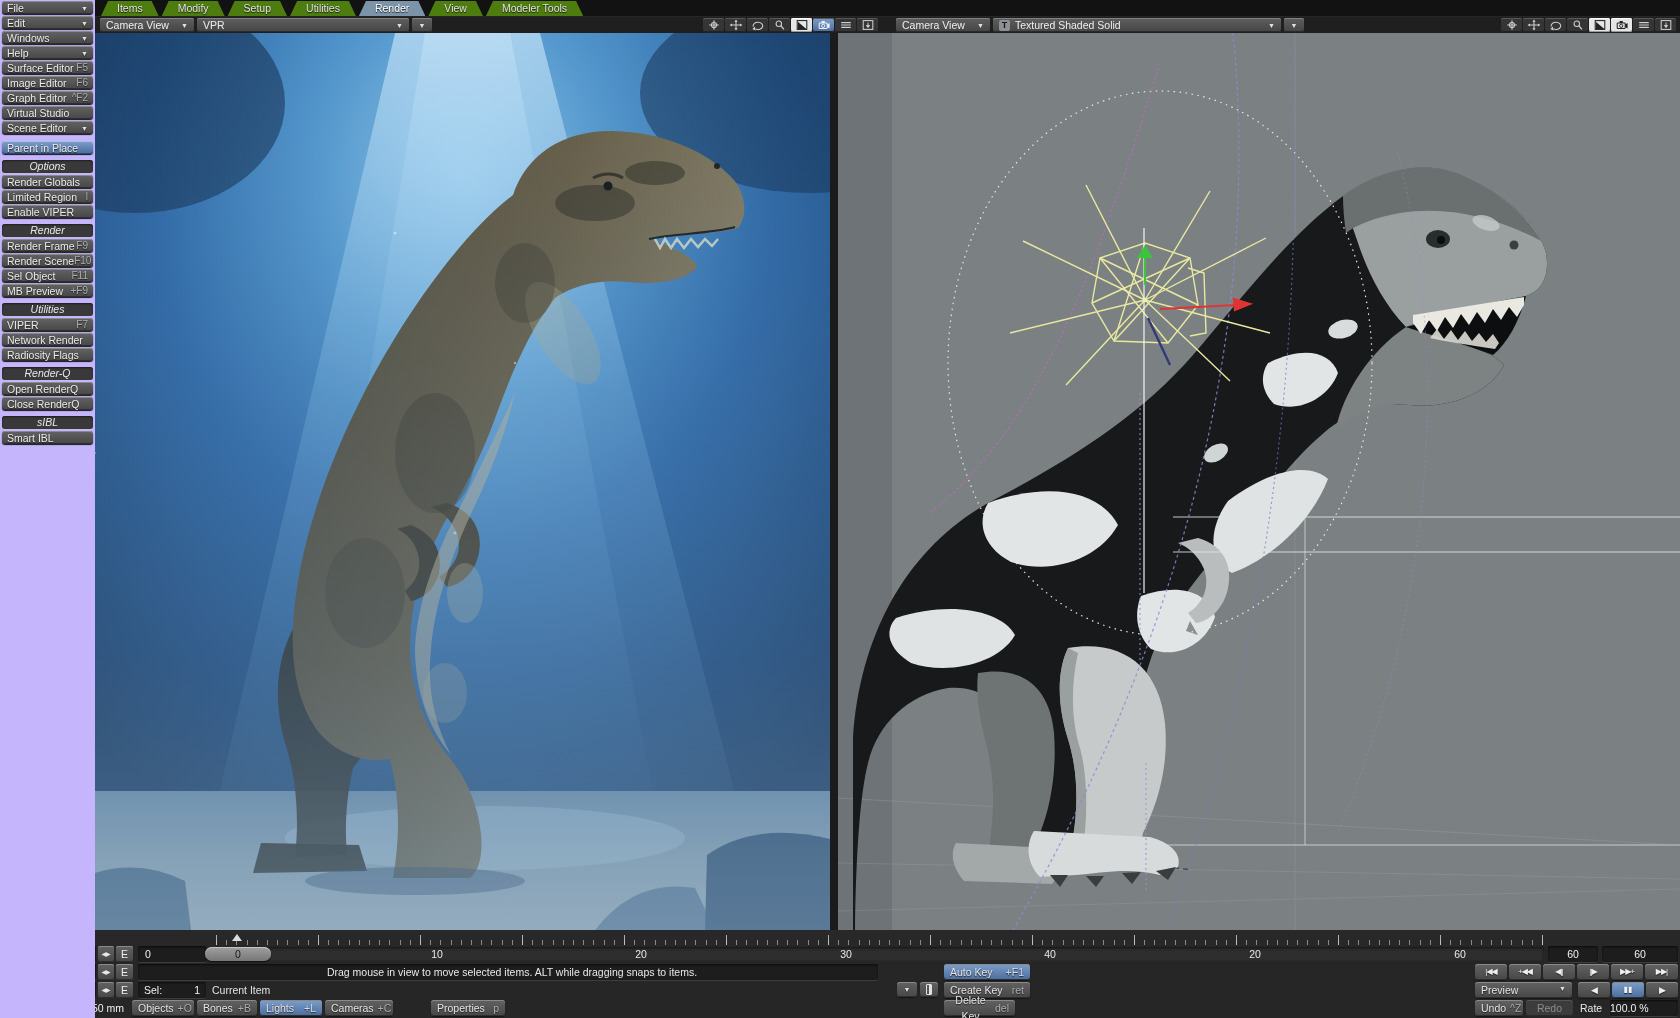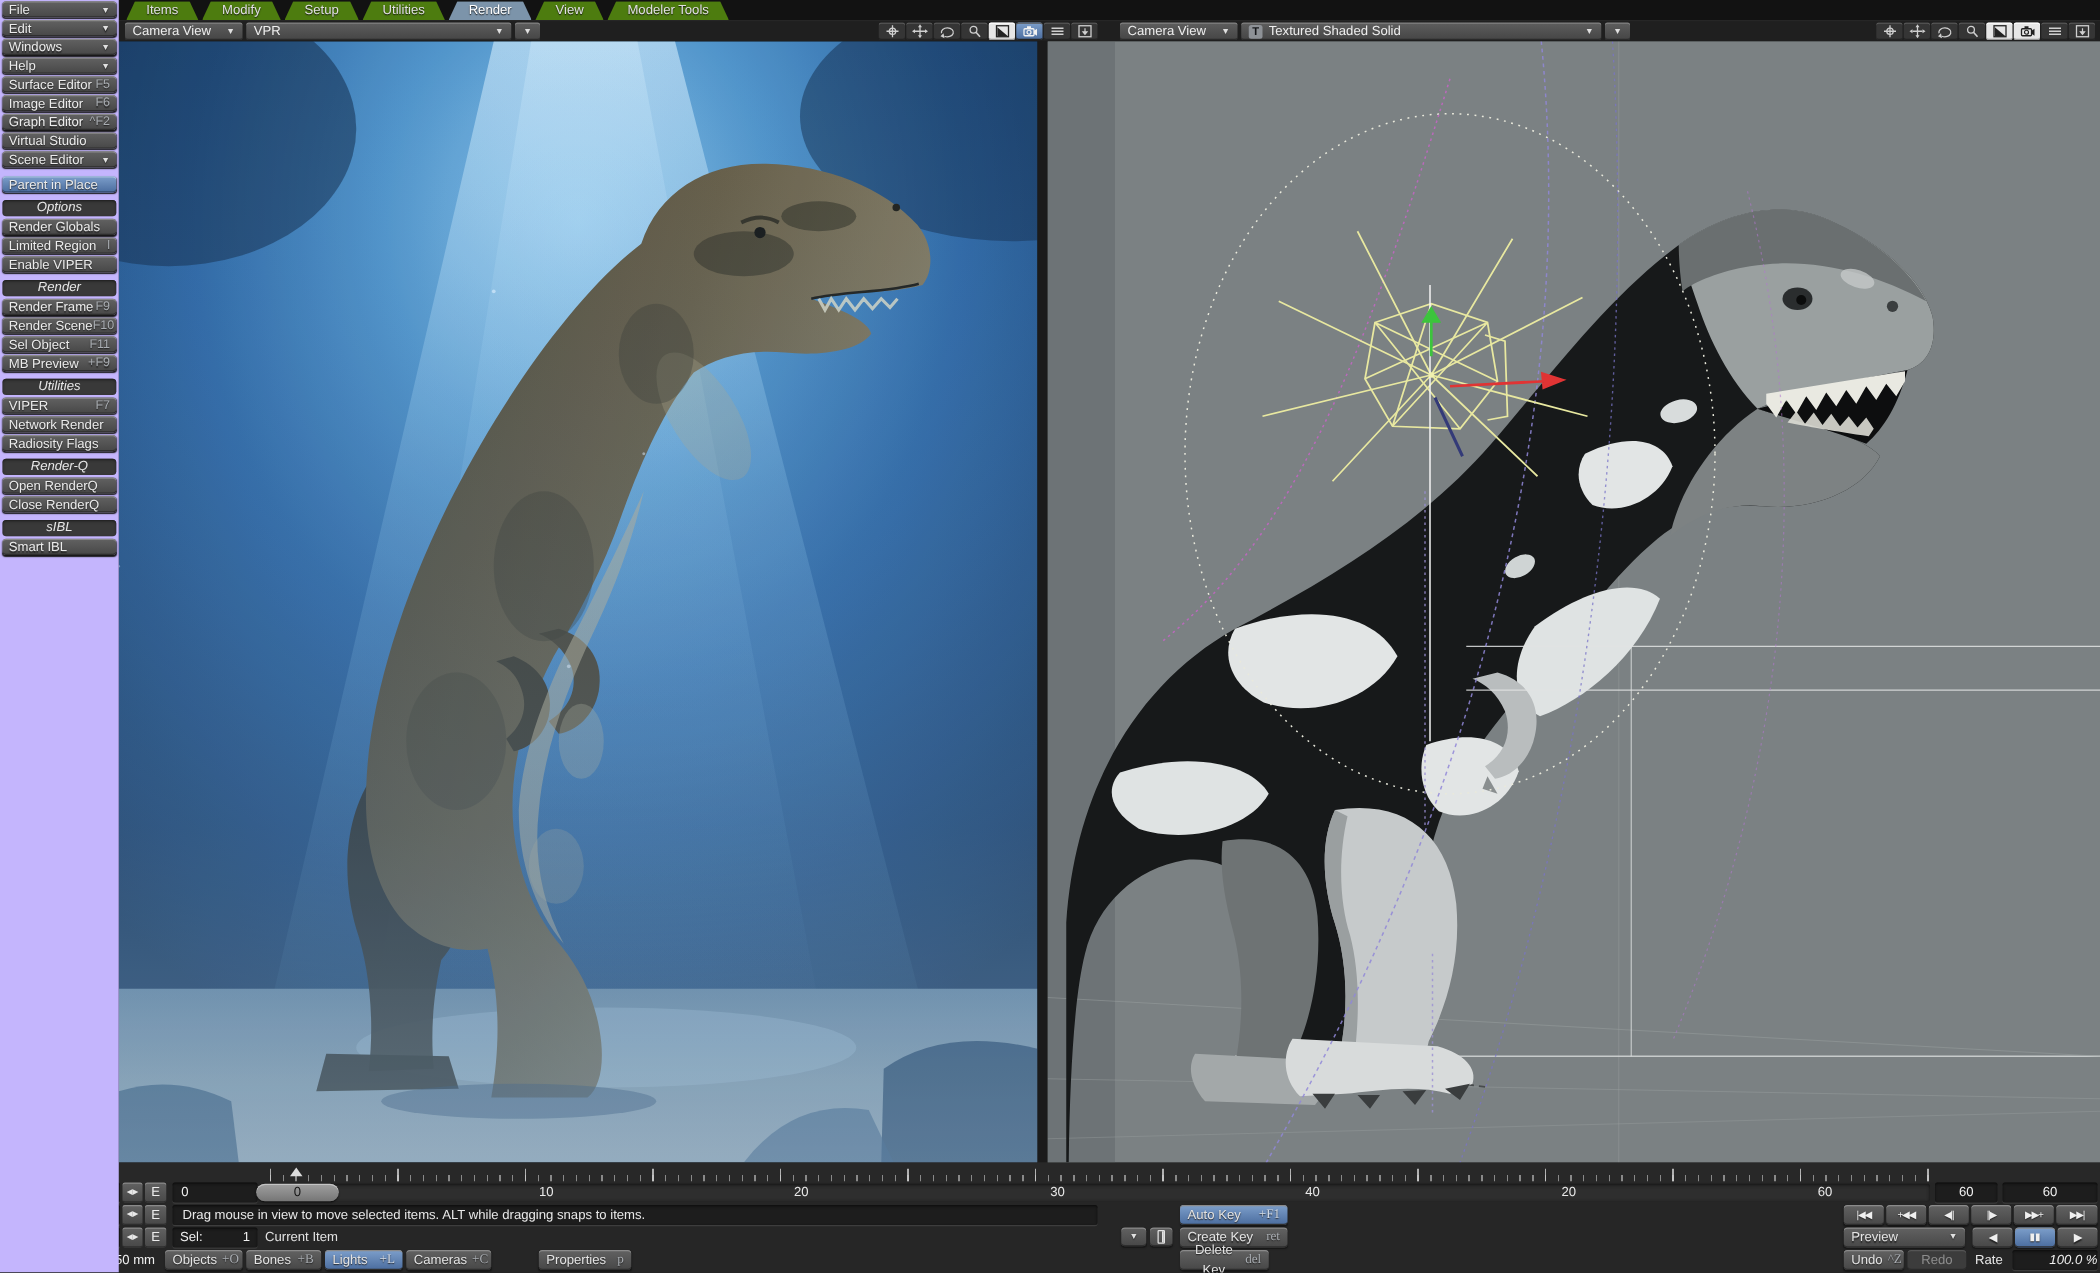--- a/index.html
+++ b/index.html
@@ -79,21 +79,21 @@
   .row > div, .row > span { position:absolute; height:16px; line-height:16px; }
   .axis { width:13px; text-align:center; border-radius:2px; color:#fff;
     background:linear-gradient(#7aa2d0,#4b70a2); box-shadow:inset 0 1px 0 #a9c6e2, 0 1px 1px #171717; }
   .mini { background:linear-gradient(#626262,#474747); border-radius:2px;
     box-shadow:inset 0 1px 0 #8a8a8a, inset 0 -1px 0 #2e2e2e; text-align:center; color:#eee; }
   .nudge { font-size:0; }
   .nudge::after { content:"◀▶"; font-size:6px; letter-spacing:0; color:#e8e8e8; }
   .rbtn { background:linear-gradient(#626262,#474747); border-radius:3px;
     box-shadow:inset 0 1px 0 #8a8a8a, inset 0 -1px 0 #2e2e2e, 0 1px 1px #171717;
     display:flex; align-items:center; padding:0 6px; text-shadow:0 1px 1px #222; }
-  .rbtn .sc { margin-left:auto; color:#a9adb2; padding-left:4px;font-family:Liberation Serif, serif; }
+  .rbtn .sc { margin-left:auto; color:#a9adb2; padding-left:4px; }
   .tlabel { color:#e8e8e8; transform:translateX(-50%); }
   #track { left:210px; top:1px; width:1334px; height:14px; background:#2e2e2e;
     border-radius:2px; box-shadow:inset 0 1px 3px #121212; }
   #handle { left:205px; top:1px; width:66px; height:14px; border-radius:7px;
     background:linear-gradient(#a0a0a0,#767676); box-shadow:inset 0 1px 0 #c4c4c4, 0 1px 1px #111;
     color:#161616; text-align:center; line-height:14px; text-shadow:none; }
   .tico { font-size:0; }
   .tico::after { font-size:8px; color:#efefef; letter-spacing:-1px; }
   .i-first::after { content:"|◀◀"; } .i-prevkey::after { content:"+◀◀"; }
   .i-back::after { content:"◀||"; } .i-fwd::after { content:"||▶"; }
@@ -523,21 +523,21 @@
     <span class="tlabel" style="left:1460px">60</span>
     <div class="field" style="left:1548px; width:50px; text-align:center;">60</div>
     <div class="field" style="left:1602px; width:76px; text-align:center;">60</div>
   </div>
 
   <div id="rowB" class="row">
     <div class="axis" style="left:2px; width:13px;">Y</div>
     <div class="field" style="left:17px; width:79px; text-align:right; padding-right:6px;">39.9992 mm</div>
     <div class="mini nudge" style="left:98px; width:16px;"></div>
     <div class="mini" style="left:116px; width:17px;">E</div>
-    <div class="field" style="left:138px; width:740px; padding-left:8px; color:#e8e8e8;">Drag mouse in view to move selected items. ALT while dragging snaps to items.</div>
+    <div class="field" style="left:138px; width:740px; padding-left:8px; color:#e8e8e8;text-align:center;">Drag mouse in view to move selected items. ALT while dragging snaps to items.</div>
     <div class="rbtn blue" style="left:944px; width:86px;">
         <span>Auto Key</span>
         <span class="sc" style="color:#d4dde8">+F1</span>
       </div>
     <div class="rbtn tico i-first" style="left:1475px; width:32px; justify-content:center;"></div>
     <div class="rbtn tico i-prevkey" style="left:1509px; width:32px; justify-content:center;"></div>
     <div class="rbtn tico i-back" style="left:1543px; width:32px; justify-content:center;"></div>
     <div class="rbtn tico i-fwd" style="left:1577px; width:32px; justify-content:center;"></div>
     <div class="rbtn tico i-nextkey" style="left:1611px; width:32px; justify-content:center;"></div>
     <div class="rbtn tico i-last" style="left:1645px; width:33px; justify-content:center;"></div>
@@ -598,16 +598,16 @@
         <span class="sc">del</span>
       </div>
     <div class="rbtn" style="left:1475px; width:48px;">
         <span>Undo</span>
         <span class="sc">^Z</span>
       </div>
     <div class="rbtn disabled" style="left:1526px; width:47px; justify-content:center;">
         <span>Redo</span>
       </div>
     <div style="left:1580px; color:#e8e8e8;">Rate</div>
-    <div class="field" style="left:1610px; width:68px; text-align:right;font-style:italic;">100.0 %</div>
+    <div class="field" style="left:1610px; width:68px; text-align:left;">100.0 %</div>
   </div>
 
 </div>
 
 </body></html>

